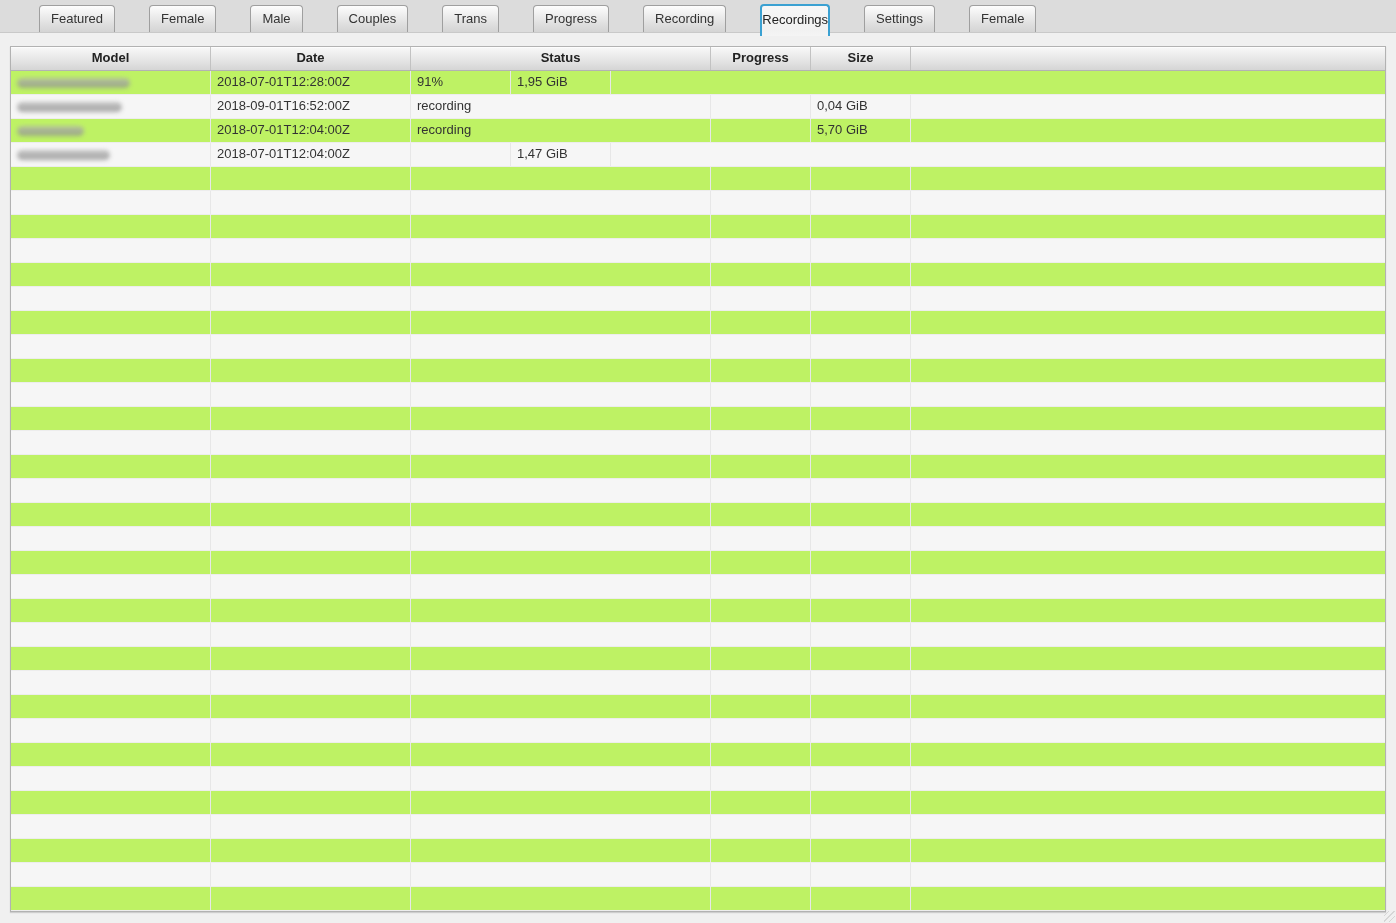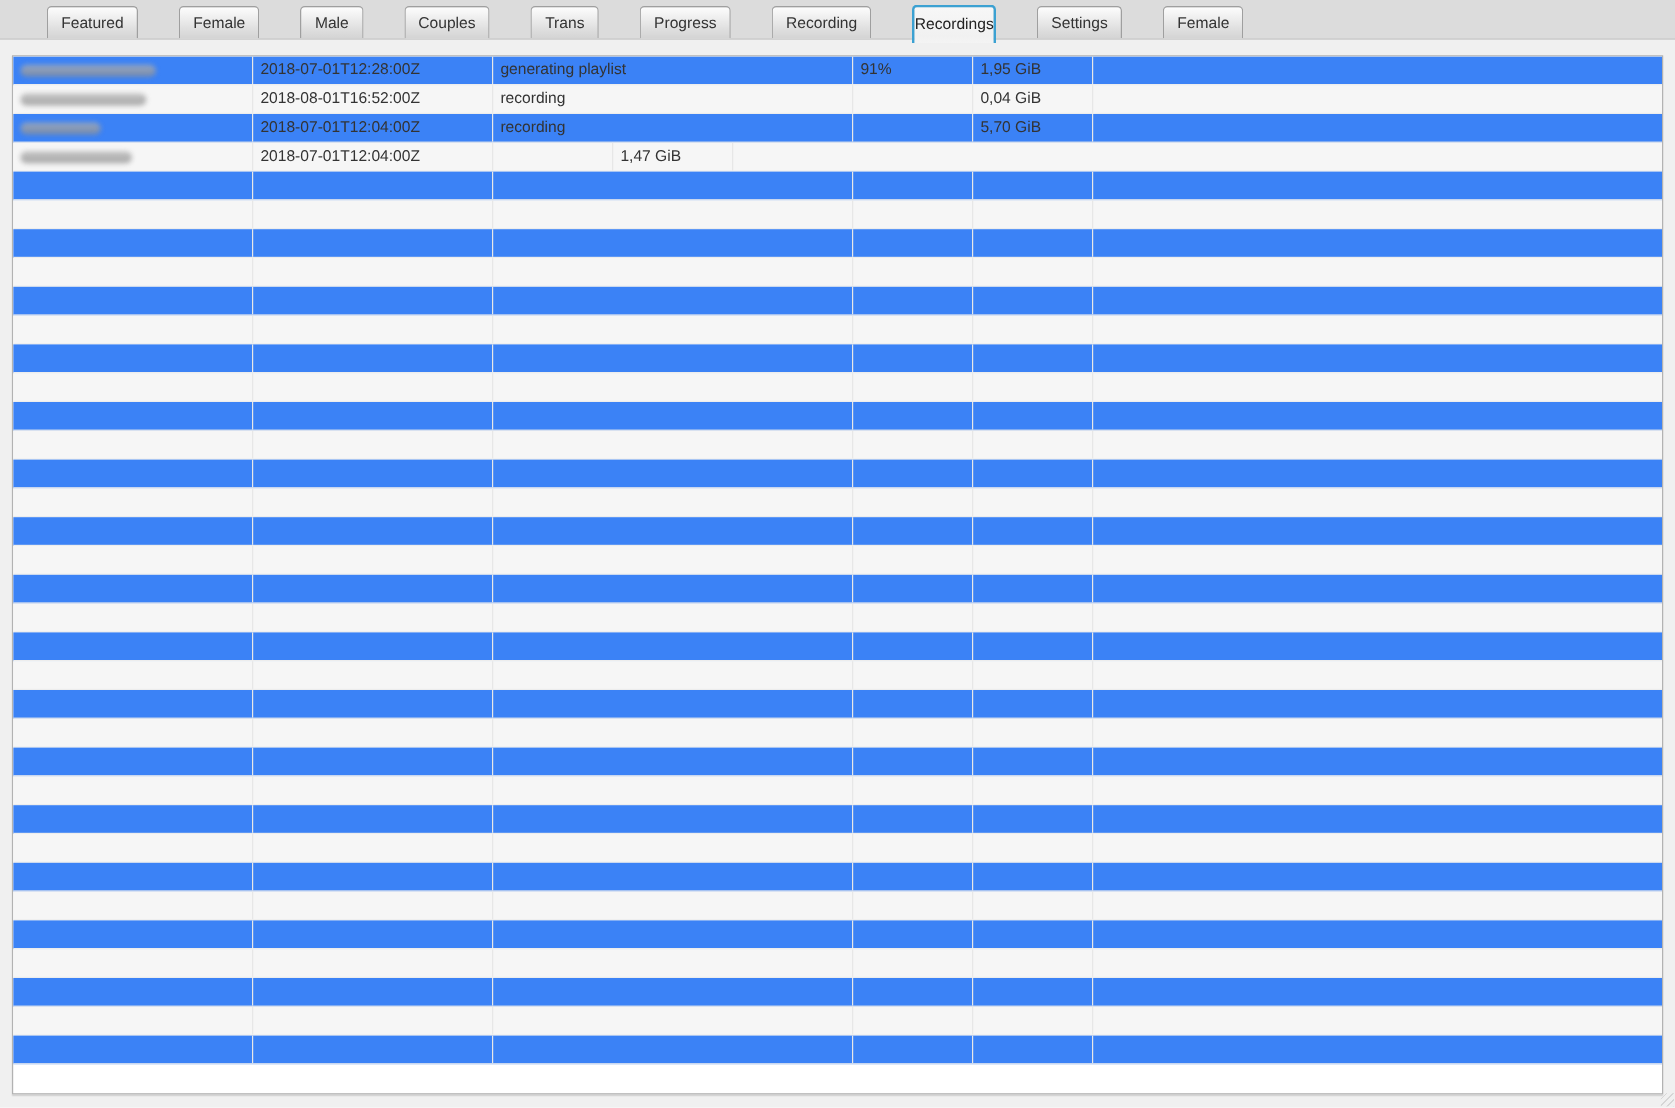--- a/index.html
+++ b/index.html
@@ -75,21 +75,21 @@
     border-right: 1px solid #c2c2c2;
     box-shadow: inset 0 1px 0 #fdfdfd;
     overflow: hidden; white-space: nowrap;
   }
   .th:last-child { border-right: none; }
   .tbody { height: 840px; overflow: hidden; }
   .tr {
     display: flex;
     height: 24px;
     border-bottom: 1px solid #ededed;
-    background: #3b82f6;
+    background: #bef264;
   }
   .tr.alt { background: #f6f6f6; }
   .td {
     height: 100%;
     line-height: 22px;
     padding: 0 6px;
     border-right: 1px solid #e7e7e7;
     overflow: hidden; white-space: nowrap;
     color: #333;
   }
@@ -133,36 +133,43 @@
     <div class="tab">Trans</div>
     <div class="tab">Progress</div>
     <div class="tab">Recording</div>
     <div class="tab active">Recordings</div>
     <div class="tab">Settings</div>
     <div class="tab">Female</div>
   </div>
 
 <div class="content">
   <div class="table-outer">
+    <div class="thead">
+        <div class="th col0">Model</div>
+        <div class="th col1">Date</div>
+        <div class="th col2">Status</div>
+        <div class="th col3">Progress</div>
+        <div class="th col4">Size</div>
+        <div class="th col5"></div>
+      </div>
     <div class="tbody">
         <div class="tr">
           <div class="td col0">
             <div class="blur-bar" style="width: 113px;"></div>
           </div>
           <div class="td col1">2018-07-01T12:28:00Z</div>
-          <div class="td col2">generating playlist</div>
           <div class="td col3">91%</div>
           <div class="td col4">1,95 GiB</div>
           <div class="td col5"></div>
         </div>
         <div class="tr alt">
           <div class="td col0">
             <div class="blur-bar" style="width: 105px;"></div>
           </div>
-          <div class="td col1">2018-08-01T16:52:00Z</div>
+          <div class="td col1">2018-09-01T16:52:00Z</div>
           <div class="td col2">recording</div>
           <div class="td col3"></div>
           <div class="td col4">0,04 GiB</div>
           <div class="td col5"></div>
         </div>
         <div class="tr">
           <div class="td col0">
             <div class="blur-bar" style="width: 67px;"></div>
           </div>
           <div class="td col1">2018-07-01T12:04:00Z</div>

